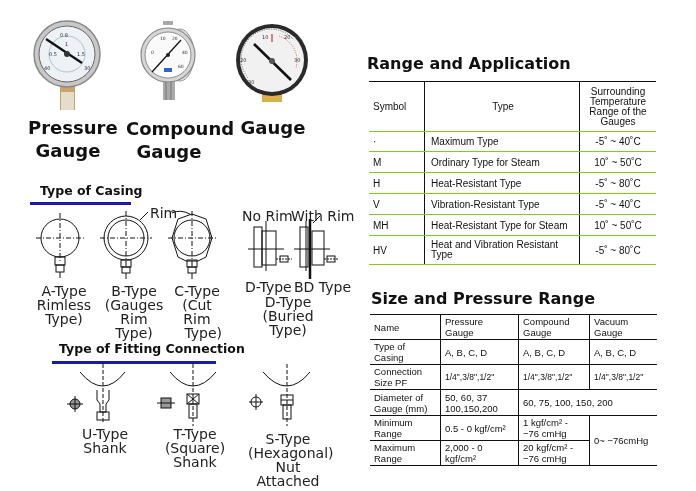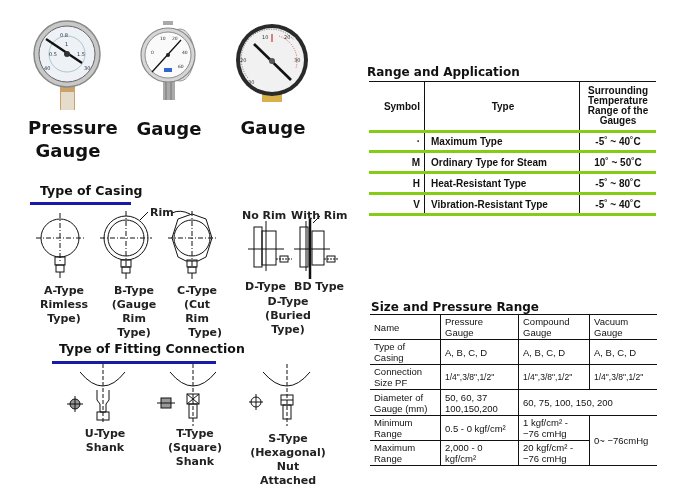--- a/index.html
+++ b/index.html
@@ -1,28 +1,28 @@
 <!DOCTYPE html>
 <html><head>
 <meta charset="utf-8">
 <style>
   html, body { margin:0; padding:0; background:#fff; }
   body { width:696px; height:491px; position:relative; overflow:hidden; font-family:"Liberation Sans", sans-serif; color:#111; }
   .abs { position:absolute; }
   .gauge-label { font-family:"DejaVu Sans", sans-serif; font-size:18px; font-weight:bold; color:#111; text-align:center; line-height:23px; }
   .sec-title { font-family:"DejaVu Sans", sans-serif; font-size:12.5px; font-weight:bold; color:#111; }
-  .sec-title-right { font-family:"DejaVu Sans", sans-serif; font-size:12px; font-weight:bold; color:#111;margin-top:11px; }
+  .sec-title-right { font-family:"DejaVu Sans", sans-serif; font-size:16px; font-weight:bold; color:#111; }
   .blue-bar { background:#1a1aa8; height:3px; }
-  .cap { font-family:"DejaVu Sans", sans-serif; font-size:11px; text-align:center; line-height:14px; color:#222;font-weight:bold; }
+  .cap { font-family:"DejaVu Sans", sans-serif; font-size:14px; text-align:center; line-height:14px; color:#222; }
   table.t { border-collapse:collapse; font-family:"Liberation Sans", sans-serif; font-size:10px; color:#111; }
   table.t td, table.t th { font-weight:normal; padding:1px 4px; vertical-align:middle; }
   
   #range-table { border-top:1.5px solid #111; border-bottom:1.5px solid #111; }
-  #range-table td, #range-table th { border-bottom:3px solid #84cc16;font-weight:bold; }
-  #range-table .c1 { border-right:1px solid #111; text-align:right; }
+  #range-table td, #range-table th { border-bottom:1px solid #84cc16; }
+  #range-table .c1 { border-right:1px solid #111; text-align:left; }
   #range-table .c2 { border-right:1px solid #111; text-align:left; padding-left:6px; }
   #range-table .c3 { text-align:center; }
   
   #size-table { border-top:1.5px solid #111; border-bottom:1.5px solid #111; font-size:9.5px; }
   #size-table td, #size-table th { border-bottom:1px solid #111; border-right:1px solid #111; line-height:11px; }
   #size-table td:last-child, #size-table th:last-child { border-right:none; }
   #size-table .name { text-align:left; padding-left:4px; }
   #size-table .ctr { text-align:left; }
 </style>
 </head>
@@ -82,20 +82,21 @@
   <line x1="38" y1="10" x2="38" y2="18" stroke="#c33" stroke-width="1.2"></line>
   <line x1="20" y1="20" x2="57" y2="56" stroke="#111" stroke-width="2.6"></line>
   <circle cx="38" cy="37" r="3" fill="#555"></circle>
 </svg>
 
 <div class="abs gauge-label" style="left:28px;top:116px;width:80px">
   <div>Pressure</div>
   <div>Gauge</div>
 </div>
 <div class="abs gauge-label" style="left:126px;top:117px;width:86px">
+  <div>Compound</div>
   <div>Gauge</div>
 </div>
 <div class="abs gauge-label" style="left:233px;top:116px;width:80px">
   <div>Gauge</div>
 </div>
 
 <div class="abs sec-title" style="left:40px;top:183px">Type of Casing</div>
 <div class="abs blue-bar" style="left:30px;top:202px;width:101px"></div>
 
 <svg class="abs" style="left:30px;top:205px" width="310" height="78" viewBox="0 0 310 78">
@@ -146,21 +147,21 @@
 <div class="abs cap" style="left:150px;top:206px">Rim</div>
 <div class="abs cap" style="left:242px;top:209px">No Rim</div>
 <div class="abs cap" style="left:291px;top:209px">With Rim</div>
 
 <div class="abs cap" style="left:24px;top:284px;width:80px">
   <div>A-Type</div>
   <div>Rimless Type)</div>
 </div>
 <div class="abs cap" style="left:98px;top:284px;width:72px">
   <div>B-Type</div>
-  <div>(Gauge Rim</div>
+  <div>(Gauges Rim</div>
   <div>Type)</div>
 </div>
 <div class="abs cap" style="left:172px;top:284px;width:50px">
   <div>C-Type</div>
   <div>(Cut Rim</div>
   <div style="text-align:right">Type)</div>
 </div>
 <div class="abs cap" style="left:245px;top:280px">D-Type</div>
 <div class="abs cap" style="left:294px;top:280px">BD Type</div>
 <div class="abs cap" style="left:250px;top:295px;width:76px">
@@ -238,20 +239,30 @@
   <tr style="height:21px">
     <td class="c1">H</td>
     <td class="c2">Heat-Resistant Type</td>
     <td class="c3">-5˚ ~ 80˚C</td>
   </tr>
   <tr style="height:21px">
     <td class="c1">V</td>
     <td class="c2">Vibration-Resistant Type</td>
     <td class="c3">-5˚ ~ 40˚C</td>
   </tr>
+  <tr style="height:21px">
+    <td class="c1">MH</td>
+    <td class="c2">Heat-Resistant Type for Steam</td>
+    <td class="c3">10˚ ~ 50˚C</td>
+  </tr>
+  <tr style="height:29px">
+    <td class="c1">HV</td>
+    <td class="c2" style="line-height:10px">Heat and Vibration Resistant Type</td>
+    <td class="c3">-5˚ ~ 80˚C</td>
+  </tr>
 </tbody>
   </table>
 
 <div class="abs sec-title-right" style="left:371px;top:289px">Size and Pressure Range</div>
 <table id="size-table" class="t abs" style="left:370px;top:314px;width:287px">
   <tbody>
       <tr style="height:25px">
     <th class="ctr" style="width:62px">Name</th>
     <th class="ctr" style="width:69px">Pressure Gauge</th>
     <th class="ctr" style="width:62px">Compound Gauge</th>

